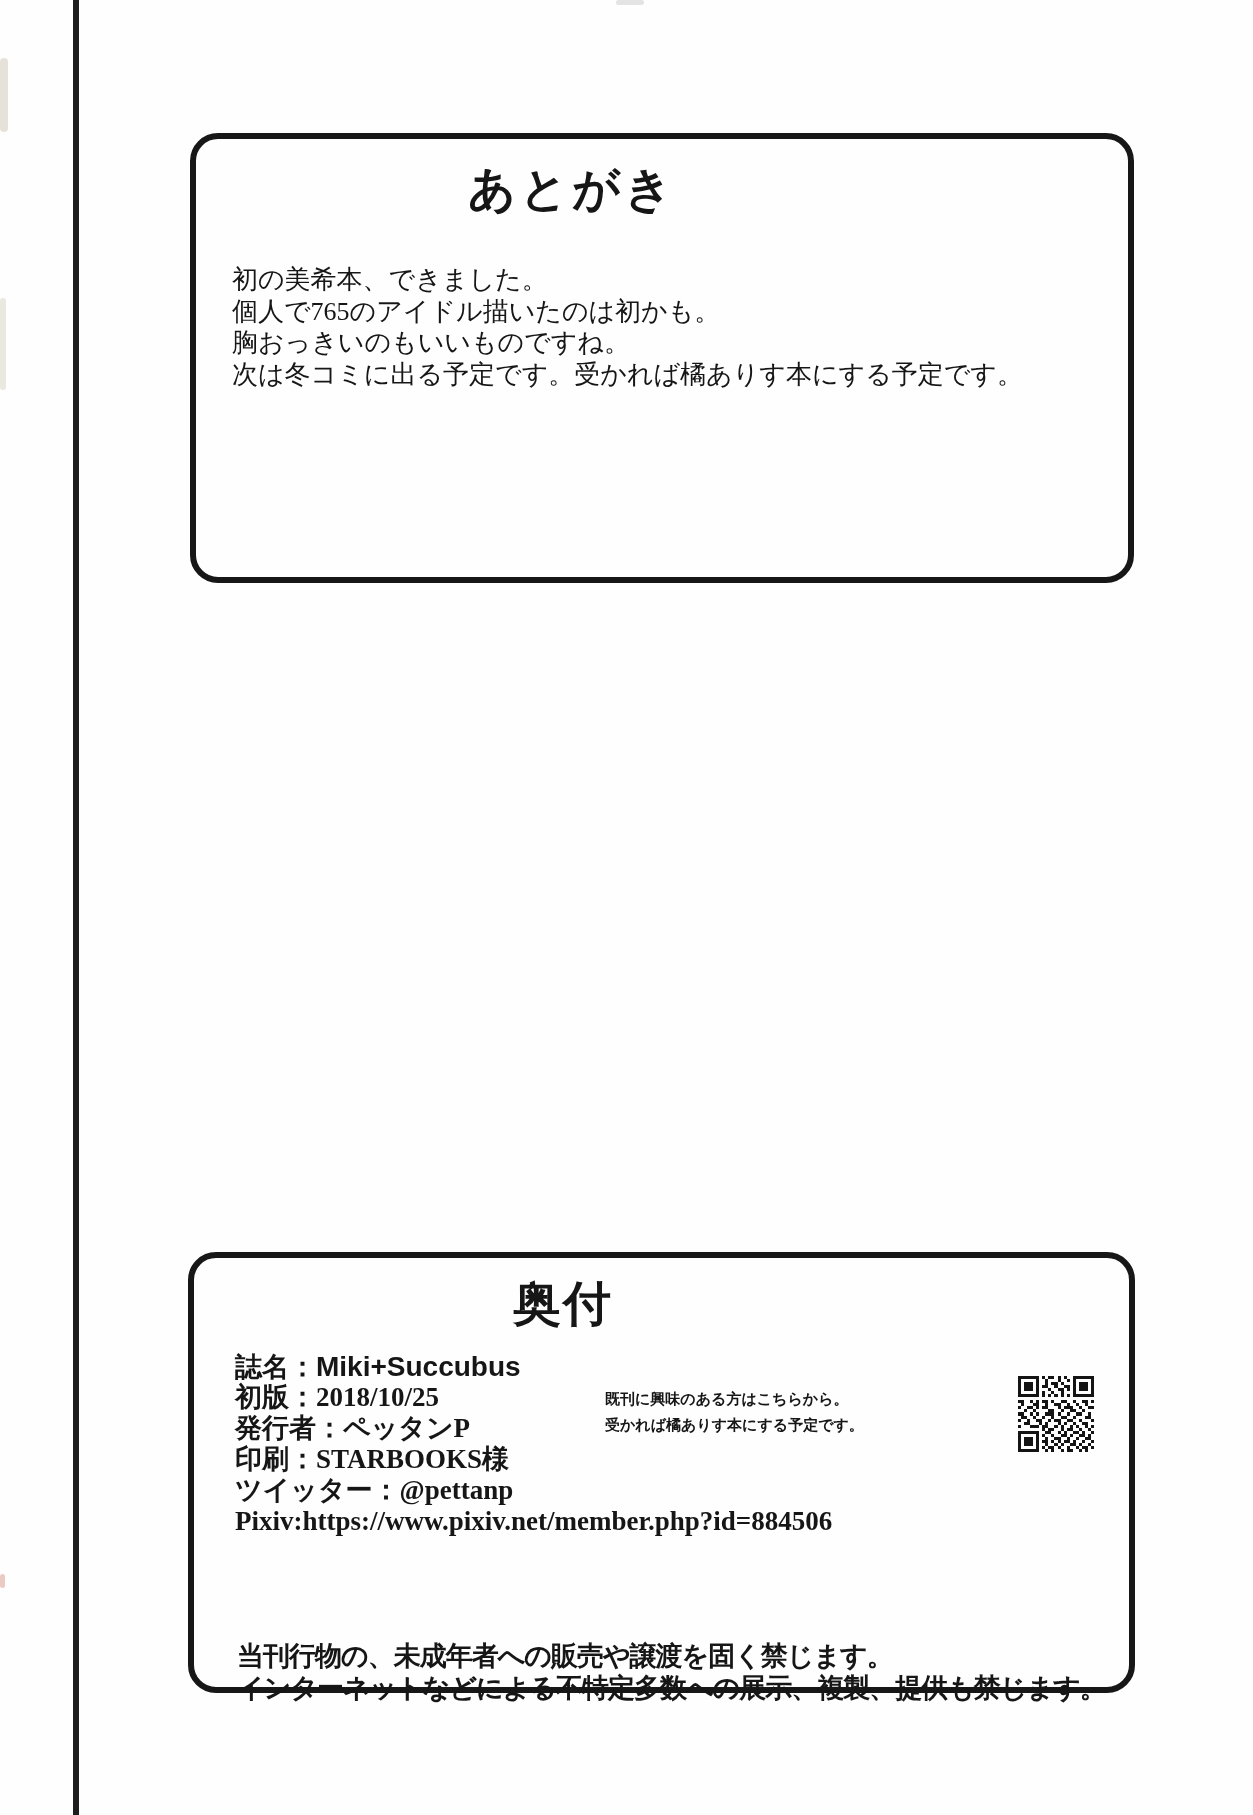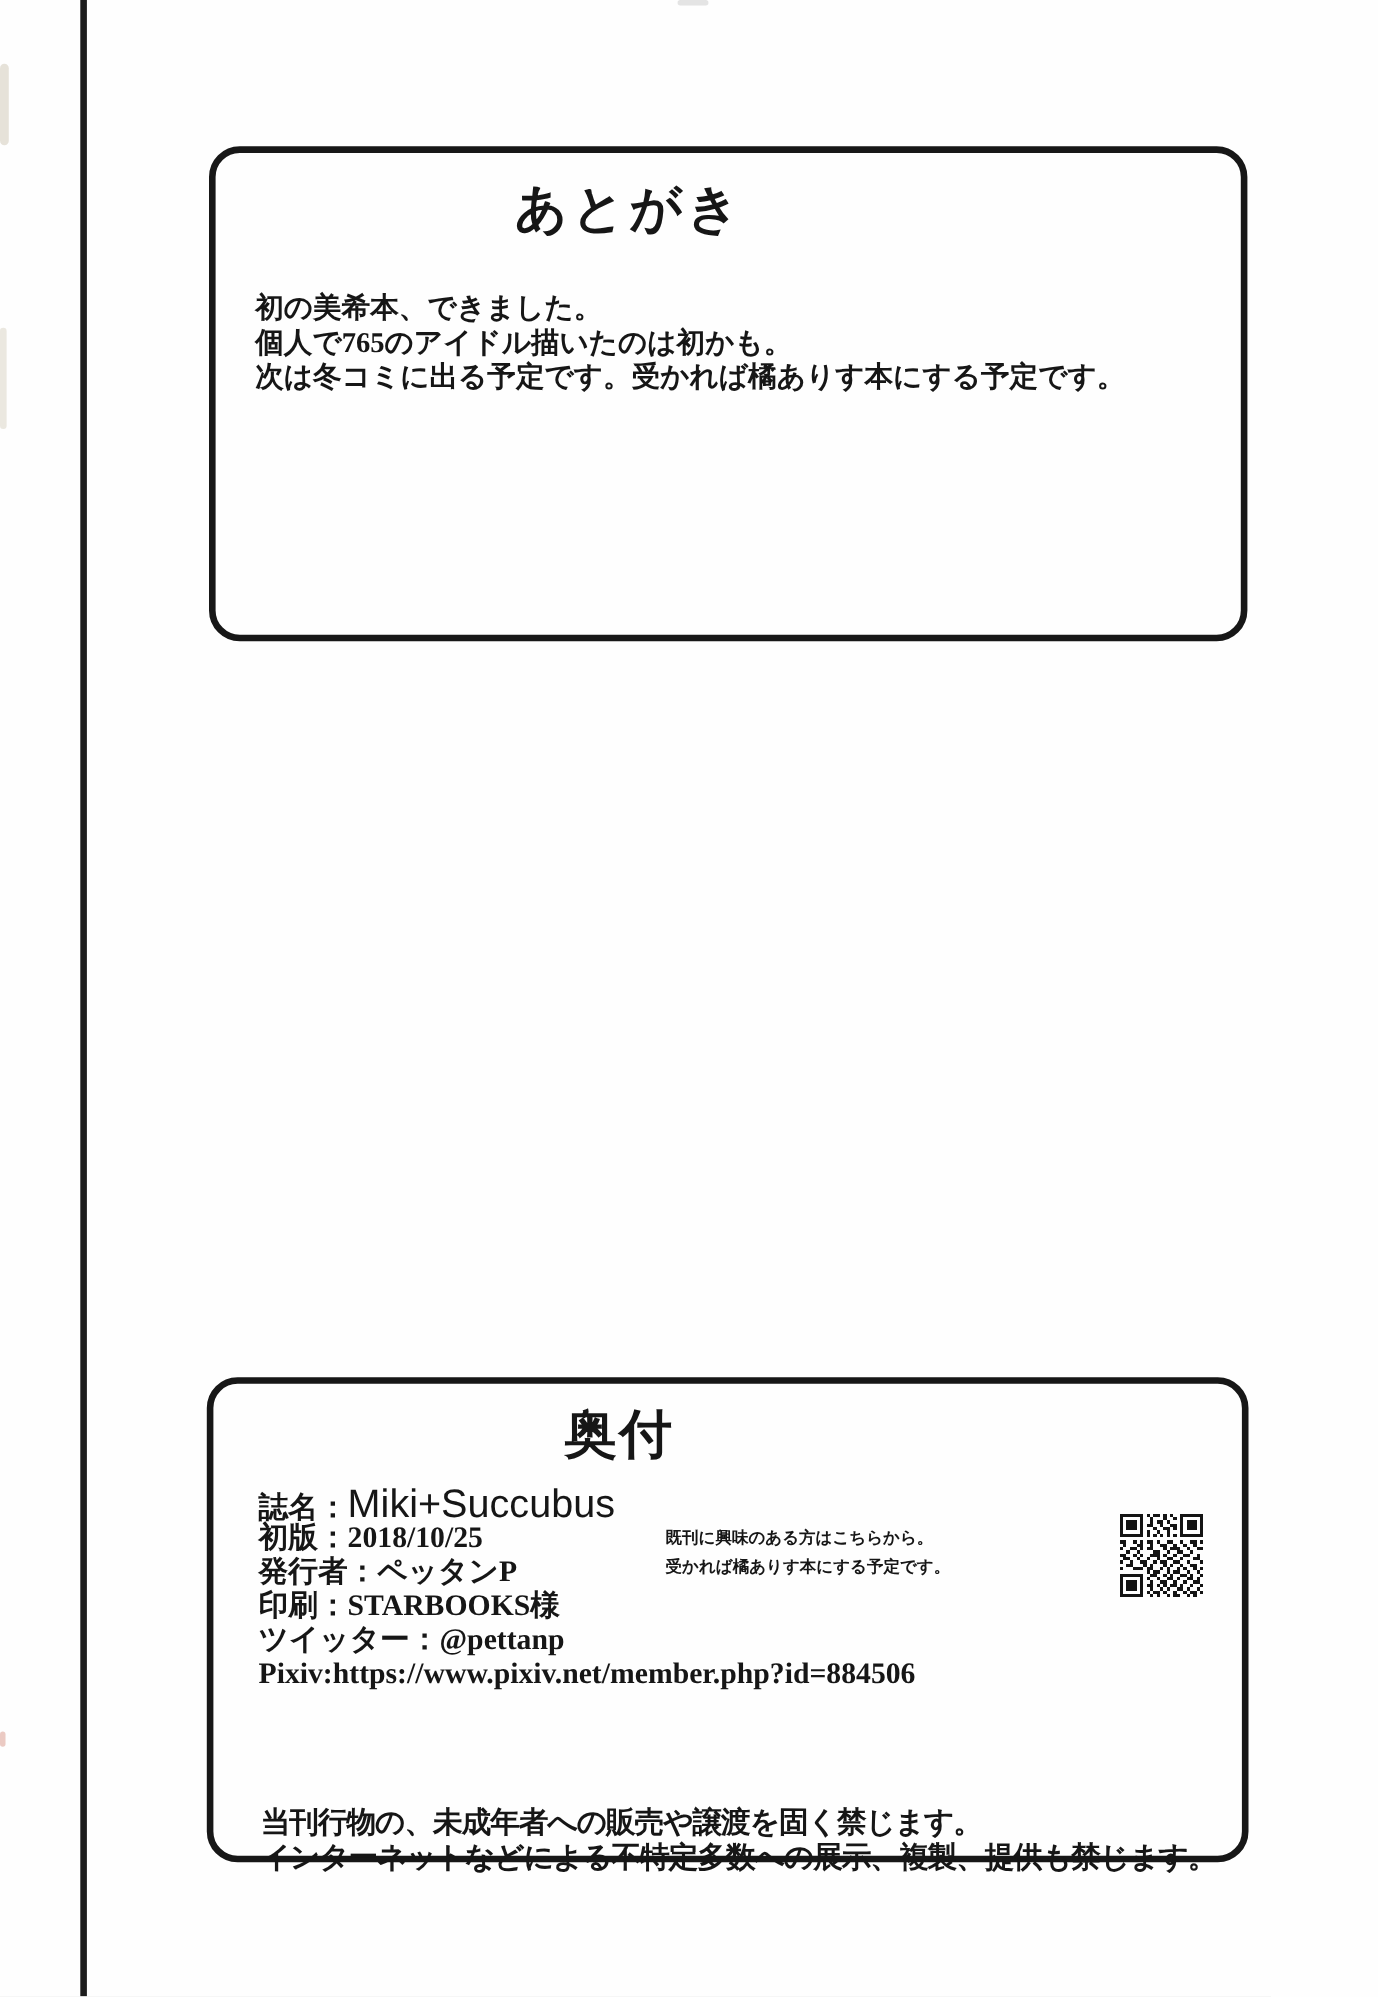--- a/index.html
+++ b/index.html
@@ -29,32 +29,32 @@
     border-radius:28px;
     background:#fefefe;
   }
   .box-afterword{left:190px;top:133px;width:944px;height:450px;}
   .box-colophon{left:188px;top:1252px;width:947px;height:441px;}
 
   .aw-title{
     position:absolute;left:468px;top:158px;
     font-size:47px;font-weight:700;letter-spacing:4px;white-space:nowrap;
   }
-  .aw-body{position:absolute;left:232px;top:264px;font-size:26px;font-weight:700;}
+  .aw-body{position:absolute;left:232px;top:264px;font-size:26px;font-weight:400;}
   .aw-body .line{height:31.5px;line-height:31.5px;white-space:nowrap;}
 
   .co-title{
     position:absolute;left:513px;top:1272px;
     font-size:48px;font-weight:700;letter-spacing:2px;white-space:nowrap;
   }
   .co-fields{position:absolute;left:235px;top:1351px;font-size:27px;font-weight:700;}
   .co-fields .row{height:31px;line-height:31px;white-space:nowrap;}
   .co-fields .val.sans{
     font-family:"Liberation Sans","DejaVu Sans",sans-serif;
-    font-weight:400;font-size:36px;
+    font-weight:700;font-size:28px;
   }
   .shop-note{position:absolute;left:605px;top:1386px;font-size:15px;font-weight:700;}
   .shop-note .line{height:26px;line-height:26px;white-space:nowrap;}
 
   .qr{position:absolute;left:1018px;top:1376px;width:76px;height:76px;}
   .qr svg{width:100%;height:100%;display:block;}
 
   .notice{position:absolute;left:237px;top:1640px;font-size:27px;font-weight:700;}
   .notice .line{height:32px;line-height:32px;white-space:nowrap;letter-spacing:-1px;}
 </style>
@@ -67,20 +67,21 @@
   <div class="artifact a1"></div>
   <div class="artifact a2"></div>
   <div class="artifact a3"></div>
   <div class="artifact a4"></div>
 
   <div class="rbox box-afterword"></div>
   <div class="aw-title">あとがき</div>
   <div class="aw-body">
     <div class="line">初の美希本、できました。</div>
     <div class="line">個人で765のアイドル描いたのは初かも。</div>
+    <div class="line">胸おっきいのもいいものですね。</div>
     <div class="line">次は冬コミに出る予定です。受かれば橘ありす本にする予定です。</div>
   </div>
 
   <div class="rbox box-colophon"></div>
   <div class="co-title">奥付</div>
 
   <div class="co-fields">
     <div class="row"><span class="lbl">誌名：</span><span class="val sans">Miki+Succubus</span></div>
     <div class="row"><span class="lbl">初版：</span><span class="val">2018/10/25</span></div>
     <div class="row"><span class="lbl">発行者：</span><span class="val">ペッタンP</span></div>

